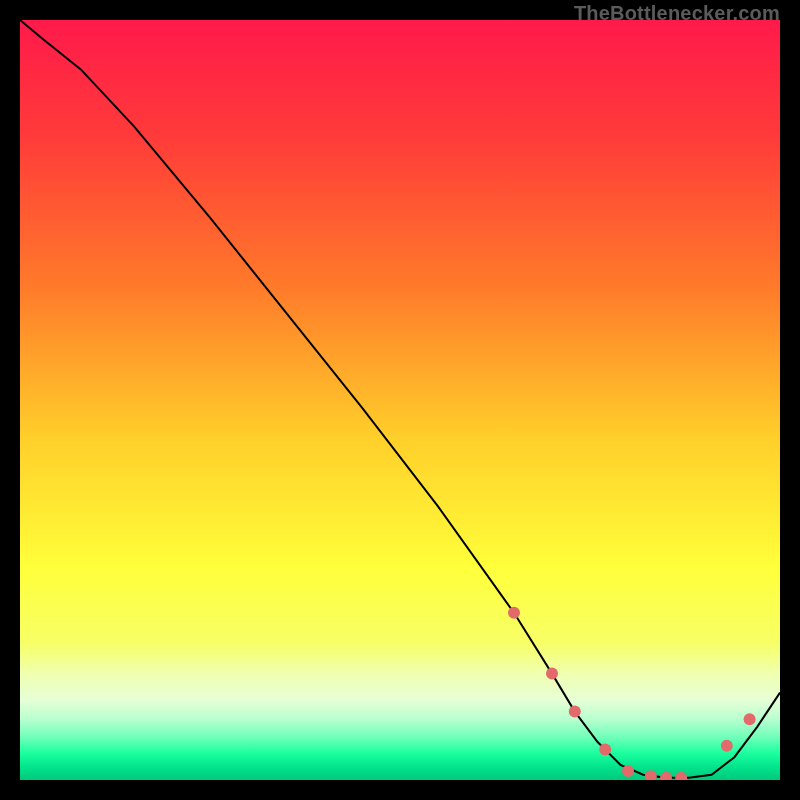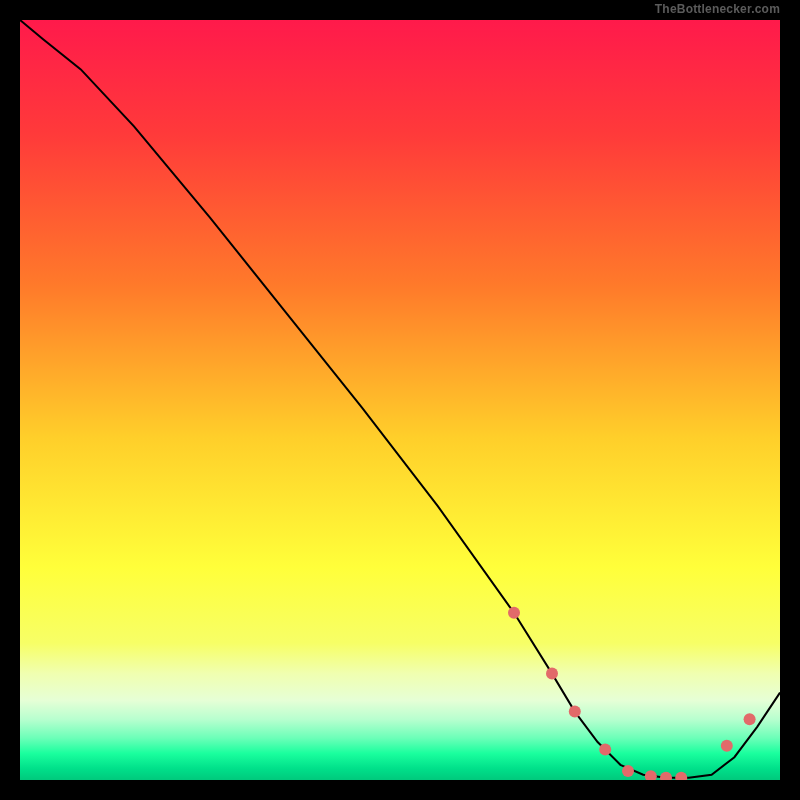--- a/index.html
+++ b/index.html
@@ -21,21 +21,21 @@
     position: absolute;
     left: 20px;
     top: 20px;
     width: 760px;
     height: 760px;
   }
   .title-text {
     position: absolute;
     top: 2px;
     right: 20px;
-    font-size: 12px;
+    font-size: 20px;
     font-weight: bold;
     color: #5b5b5b;
     letter-spacing: 0.2px;
   }
   svg { display: block; }
 </style>
 </head>
 <body>
 
 <div class="stage">

